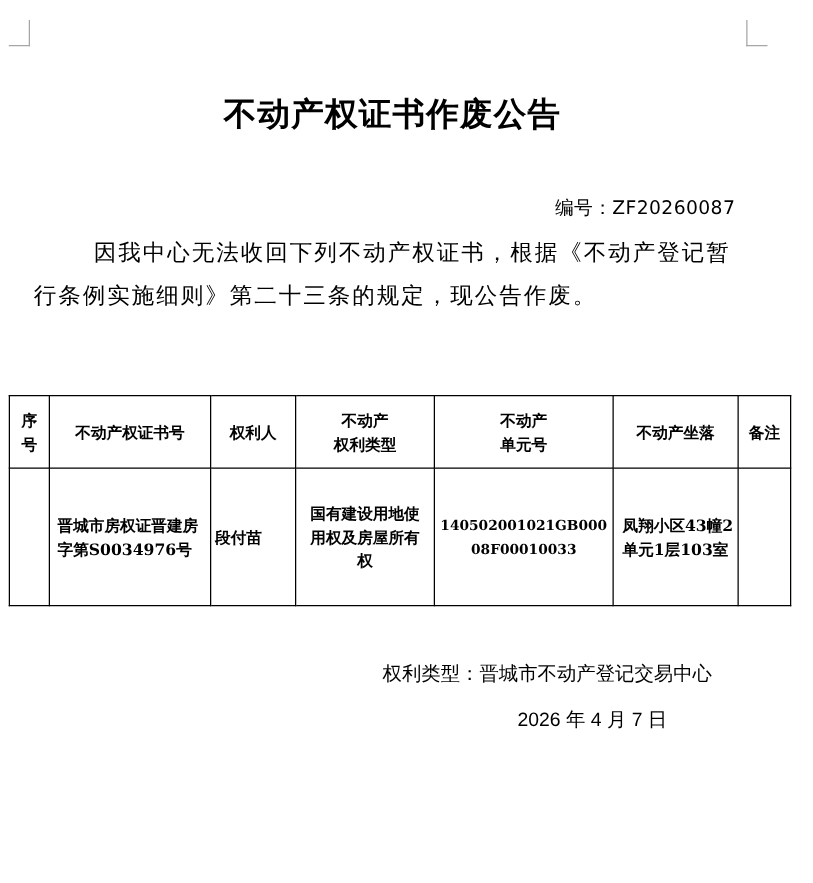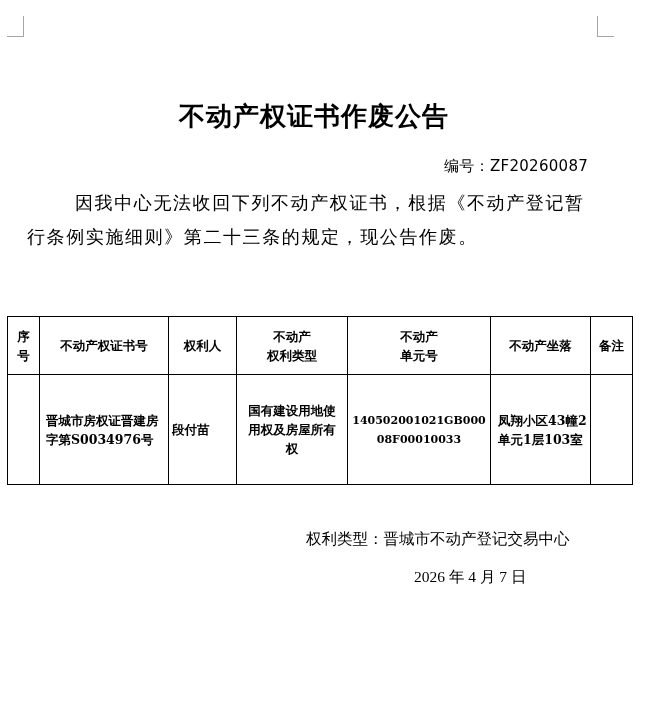--- a/index.html
+++ b/index.html
@@ -34,26 +34,25 @@
       top: 16px;
       border-left-width: 1px;
       border-bottom-width: 1px;
     }
     .title {
       position: absolute;
       left: 0;
       top: 73px;
       width: 628px;
       text-align: center;
-      font-family: Liberation Serif, serif;
+      font-family: Liberation Mono, monospace;
       font-size: 26px;
       font-weight: bold;
       letter-spacing: 1px;
       line-height: 40px;
-      margin-top: 24px;
     }
     .docno {
       position: absolute;
       left: 444px;
       top: 155px;
       font-size: 15px;
       line-height: 22px;
       letter-spacing: 0.3px;
     }
     .para {
@@ -94,21 +93,21 @@
       top: 528px;
       font-size: 15.5px;
       line-height: 22px;
     }
     .date {
       position: absolute;
       left: 414px;
       top: 566px;
       font-size: 15.5px;
       line-height: 22px;
-      font-family: Liberation Serif, serif;
+      font-family: Liberation Sans, sans-serif;
     }
   </style>
 </head>
 <body>
 
 <div class="corner tl"></div>
 <div class="corner tr"></div>
 
 <div class="title">不动产权证书作废公告</div>
 

